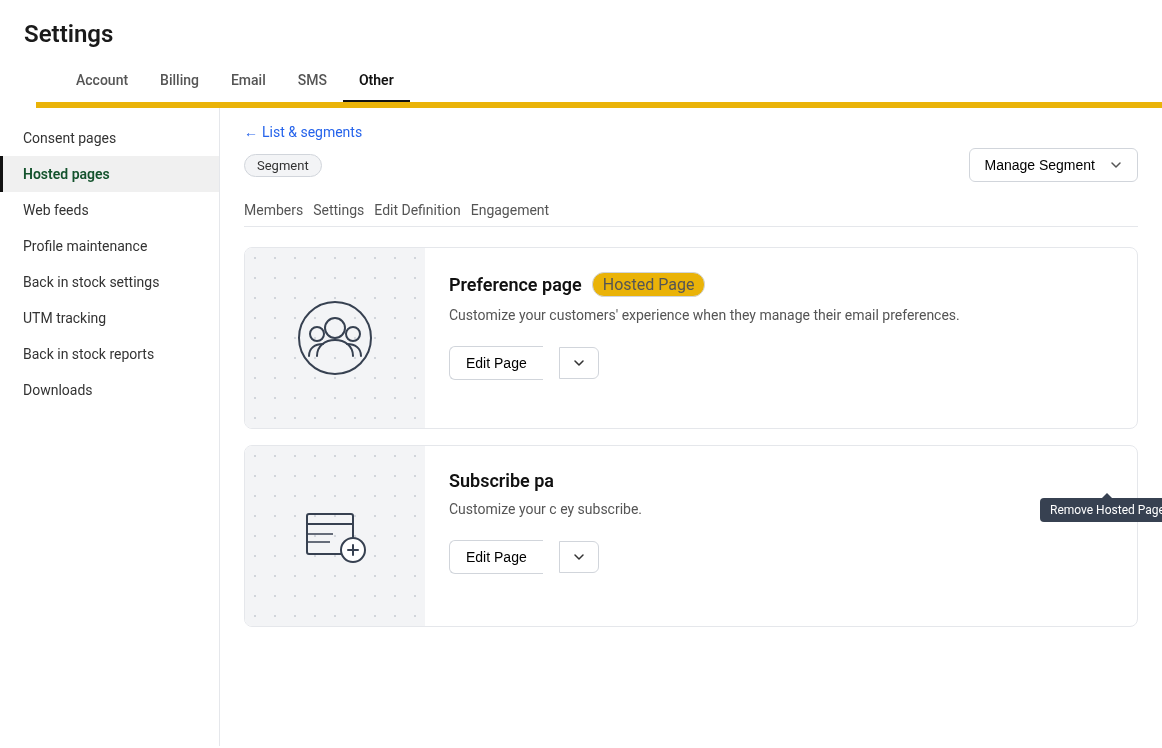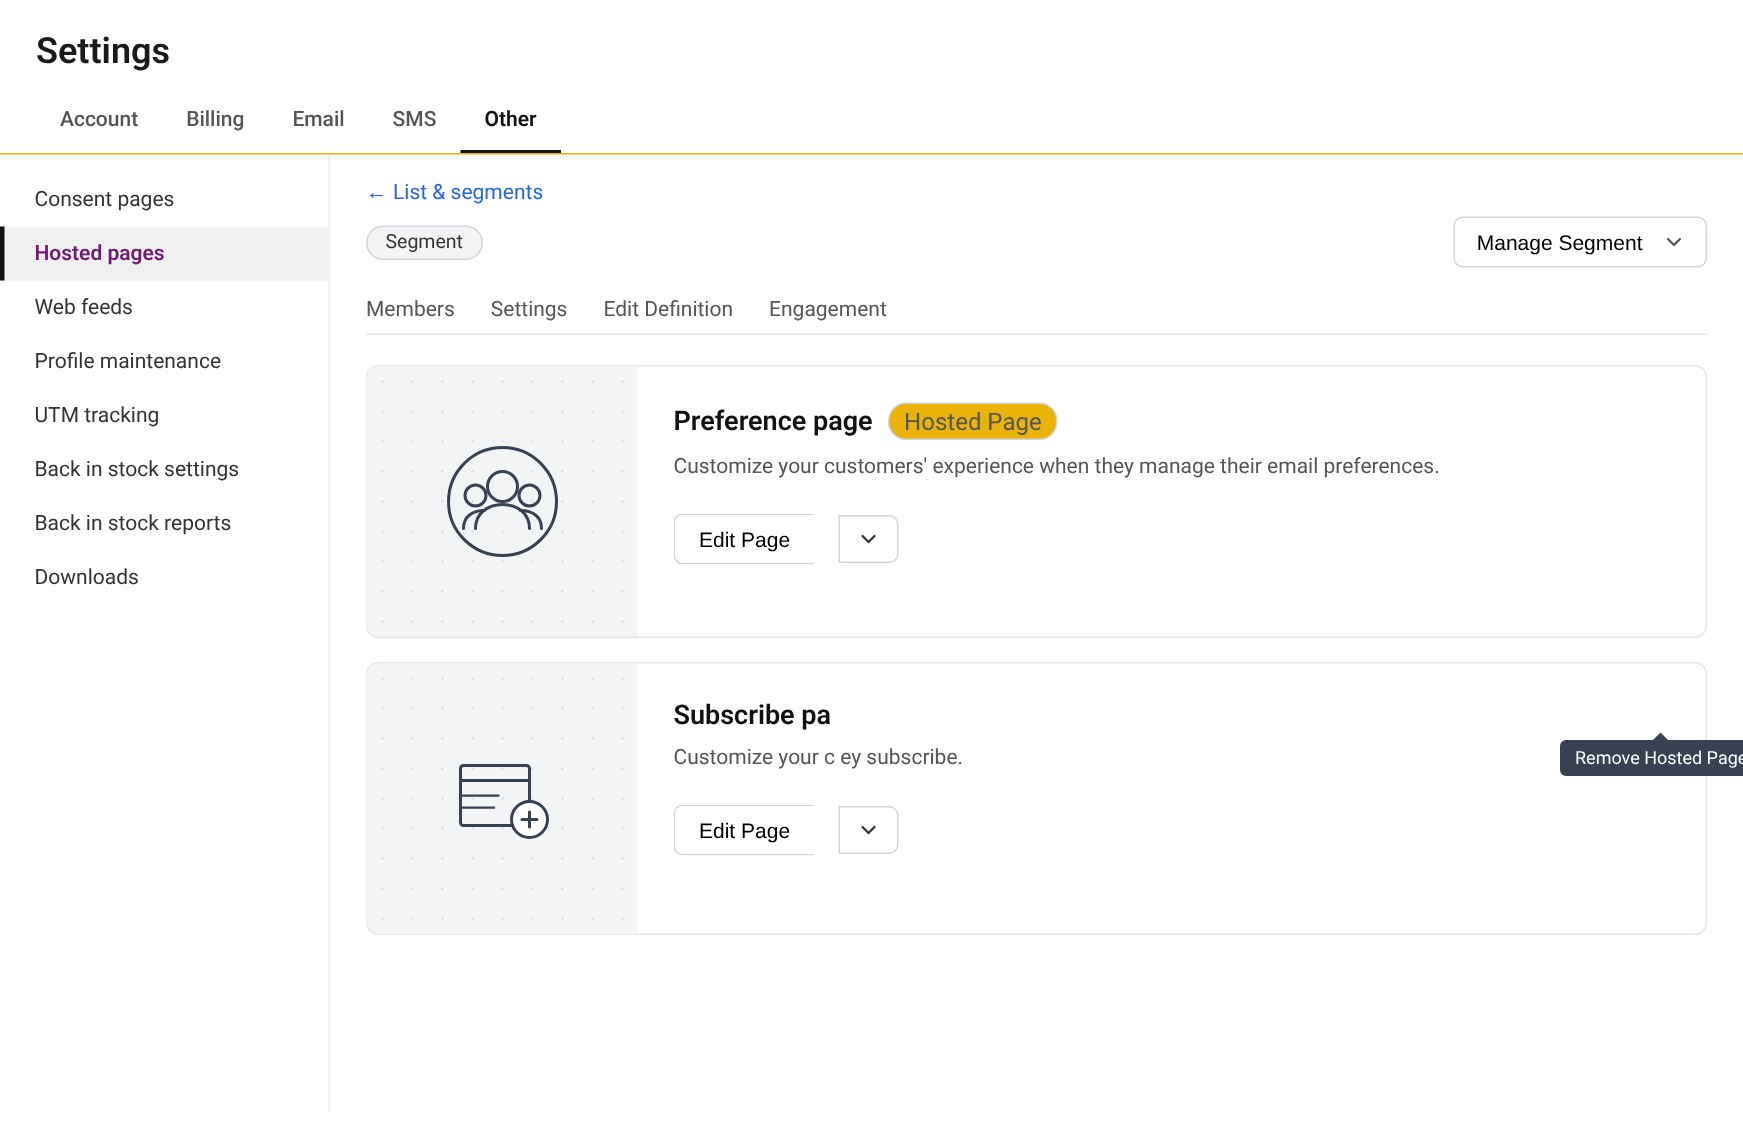--- a/index.html
+++ b/index.html
@@ -1,40 +1,40 @@
 <!DOCTYPE html>
 <html><head>
   <meta charset="utf-8">
   <style>
     * { box-sizing: border-box; margin: 0; padding: 0; }
     body { font-family: -apple-system, BlinkMacSystemFont, 'Segoe UI', Roboto, sans-serif; background: #fff; color: #1a1a1a; font-size: 14px; }
 
     .page-title { font-size: 24px; font-weight: 600; padding: 20px 24px 12px; }
 
-    .top-nav { display: flex; border-bottom: 1px solid #eab308; padding: 0 24px; }
+    .top-nav { display: flex; border-bottom: 6px solid #eab308; padding: 0 24px; margin-left: 36px; }
     .top-nav-item { padding: 12px 16px; color: #555; cursor: pointer; font-size: 14px; font-weight: 500; text-decoration: none; }
     .top-nav-item.active { color: #111; border-bottom: 2px solid #111; font-weight: 600; }
 
     .main-layout { display: flex; height: calc(100vh - 110px); justify-content: flex-end; }
 
     .sidebar { width: 220px; border-right: 1px solid #e5e7eb; padding: 12px 0; flex-shrink: 0; }
     .sidebar-item { padding: 10px 20px; cursor: pointer; font-size: 14px; color: #333; border-left: 3px solid transparent; }
-    .sidebar-item.active { background: #f0f0f0; border-left: 3px solid #111; font-weight: 600; color: #701a75; }
+    .sidebar-item.active { background: #f0f0f0; border-left: 3px solid #111; font-weight: 600; color: #14532d; }
 
     .content { flex: 1; padding: 0 24px; overflow-y: auto; position: relative; }
 
     .breadcrumb { display: flex; align-items: center; gap: 6px; padding: 16px 0 8px; color: #555; font-size: 14px; }
     .breadcrumb a { color: #2563eb; text-decoration: none; display: flex; align-items: center; gap: 4px; }
 
     .segment-header { display: flex; align-items: center; justify-content: space-between; padding-bottom: 12px; }
     .segment-badge { background: #f3f4f6; border: 1px solid #d1d5db; border-radius: 12px; padding: 3px 12px; font-size: 13px; color: #333; }
 
     .manage-btn { display: flex; align-items: center; gap: 14px; background: #fff; border: 1px solid #d1d5db; border-radius: 6px; padding: 8px 14px; font-size: 14px; cursor: pointer; font-weight: 500; }
 
-    .sub-nav { display: flex; gap: 24px; border-bottom: 1px solid #e5e7eb; padding-bottom: 0; margin-bottom: 20px; }
+    .sub-nav { display: flex; gap: 10px; border-bottom: 1px solid #e5e7eb; padding-bottom: 0; margin-bottom: 20px; }
     .sub-nav-item { padding: 8px 0; cursor: pointer; color: #555; font-size: 14px; }
 
     .card { background: #fff; border: 1px solid #e5e7eb; border-radius: 8px; display: flex; margin-bottom: 16px; overflow: hidden; position: relative; }
 
     .card-image { width: 180px; flex-shrink: 0; background: #f3f4f6; display: flex; align-items: center; justify-content: center; background-image: radial-gradient(circle, #d1d5db 1px, transparent 1px); background-size: 20px 20px; }
 
     .card-body { flex: 1; padding: 24px; }
     .card-title-row { display: flex; align-items: center; gap: 10px; margin-bottom: 8px; }
     .card-title { font-size: 18px; font-weight: 600; color: #111; }
     .card-badge { background: #eab308; border: 1px solid #d1d5db; border-radius: 12px; padding: 2px 10px; font-size: 16px; color: #555; }
@@ -66,22 +66,22 @@
   <a class="top-nav-item active">Other</a>
 </nav>
 
 <div class="main-layout">
 
   <aside class="sidebar">
     <div class="sidebar-item">Consent pages</div>
     <div class="sidebar-item active">Hosted pages</div>
     <div class="sidebar-item">Web feeds</div>
     <div class="sidebar-item">Profile maintenance</div>
+    <div class="sidebar-item">Back in stock settings</div>
     <div class="sidebar-item">UTM tracking</div>
-    <div class="sidebar-item">Back in stock settings</div>
     <div class="sidebar-item">Back in stock reports</div>
     <div class="sidebar-item">Downloads</div>
   </aside>
 
   <main class="content">
 
     <div class="breadcrumb">
       <a>
         <span>←</span>
         <span>List &amp; segments</span>

